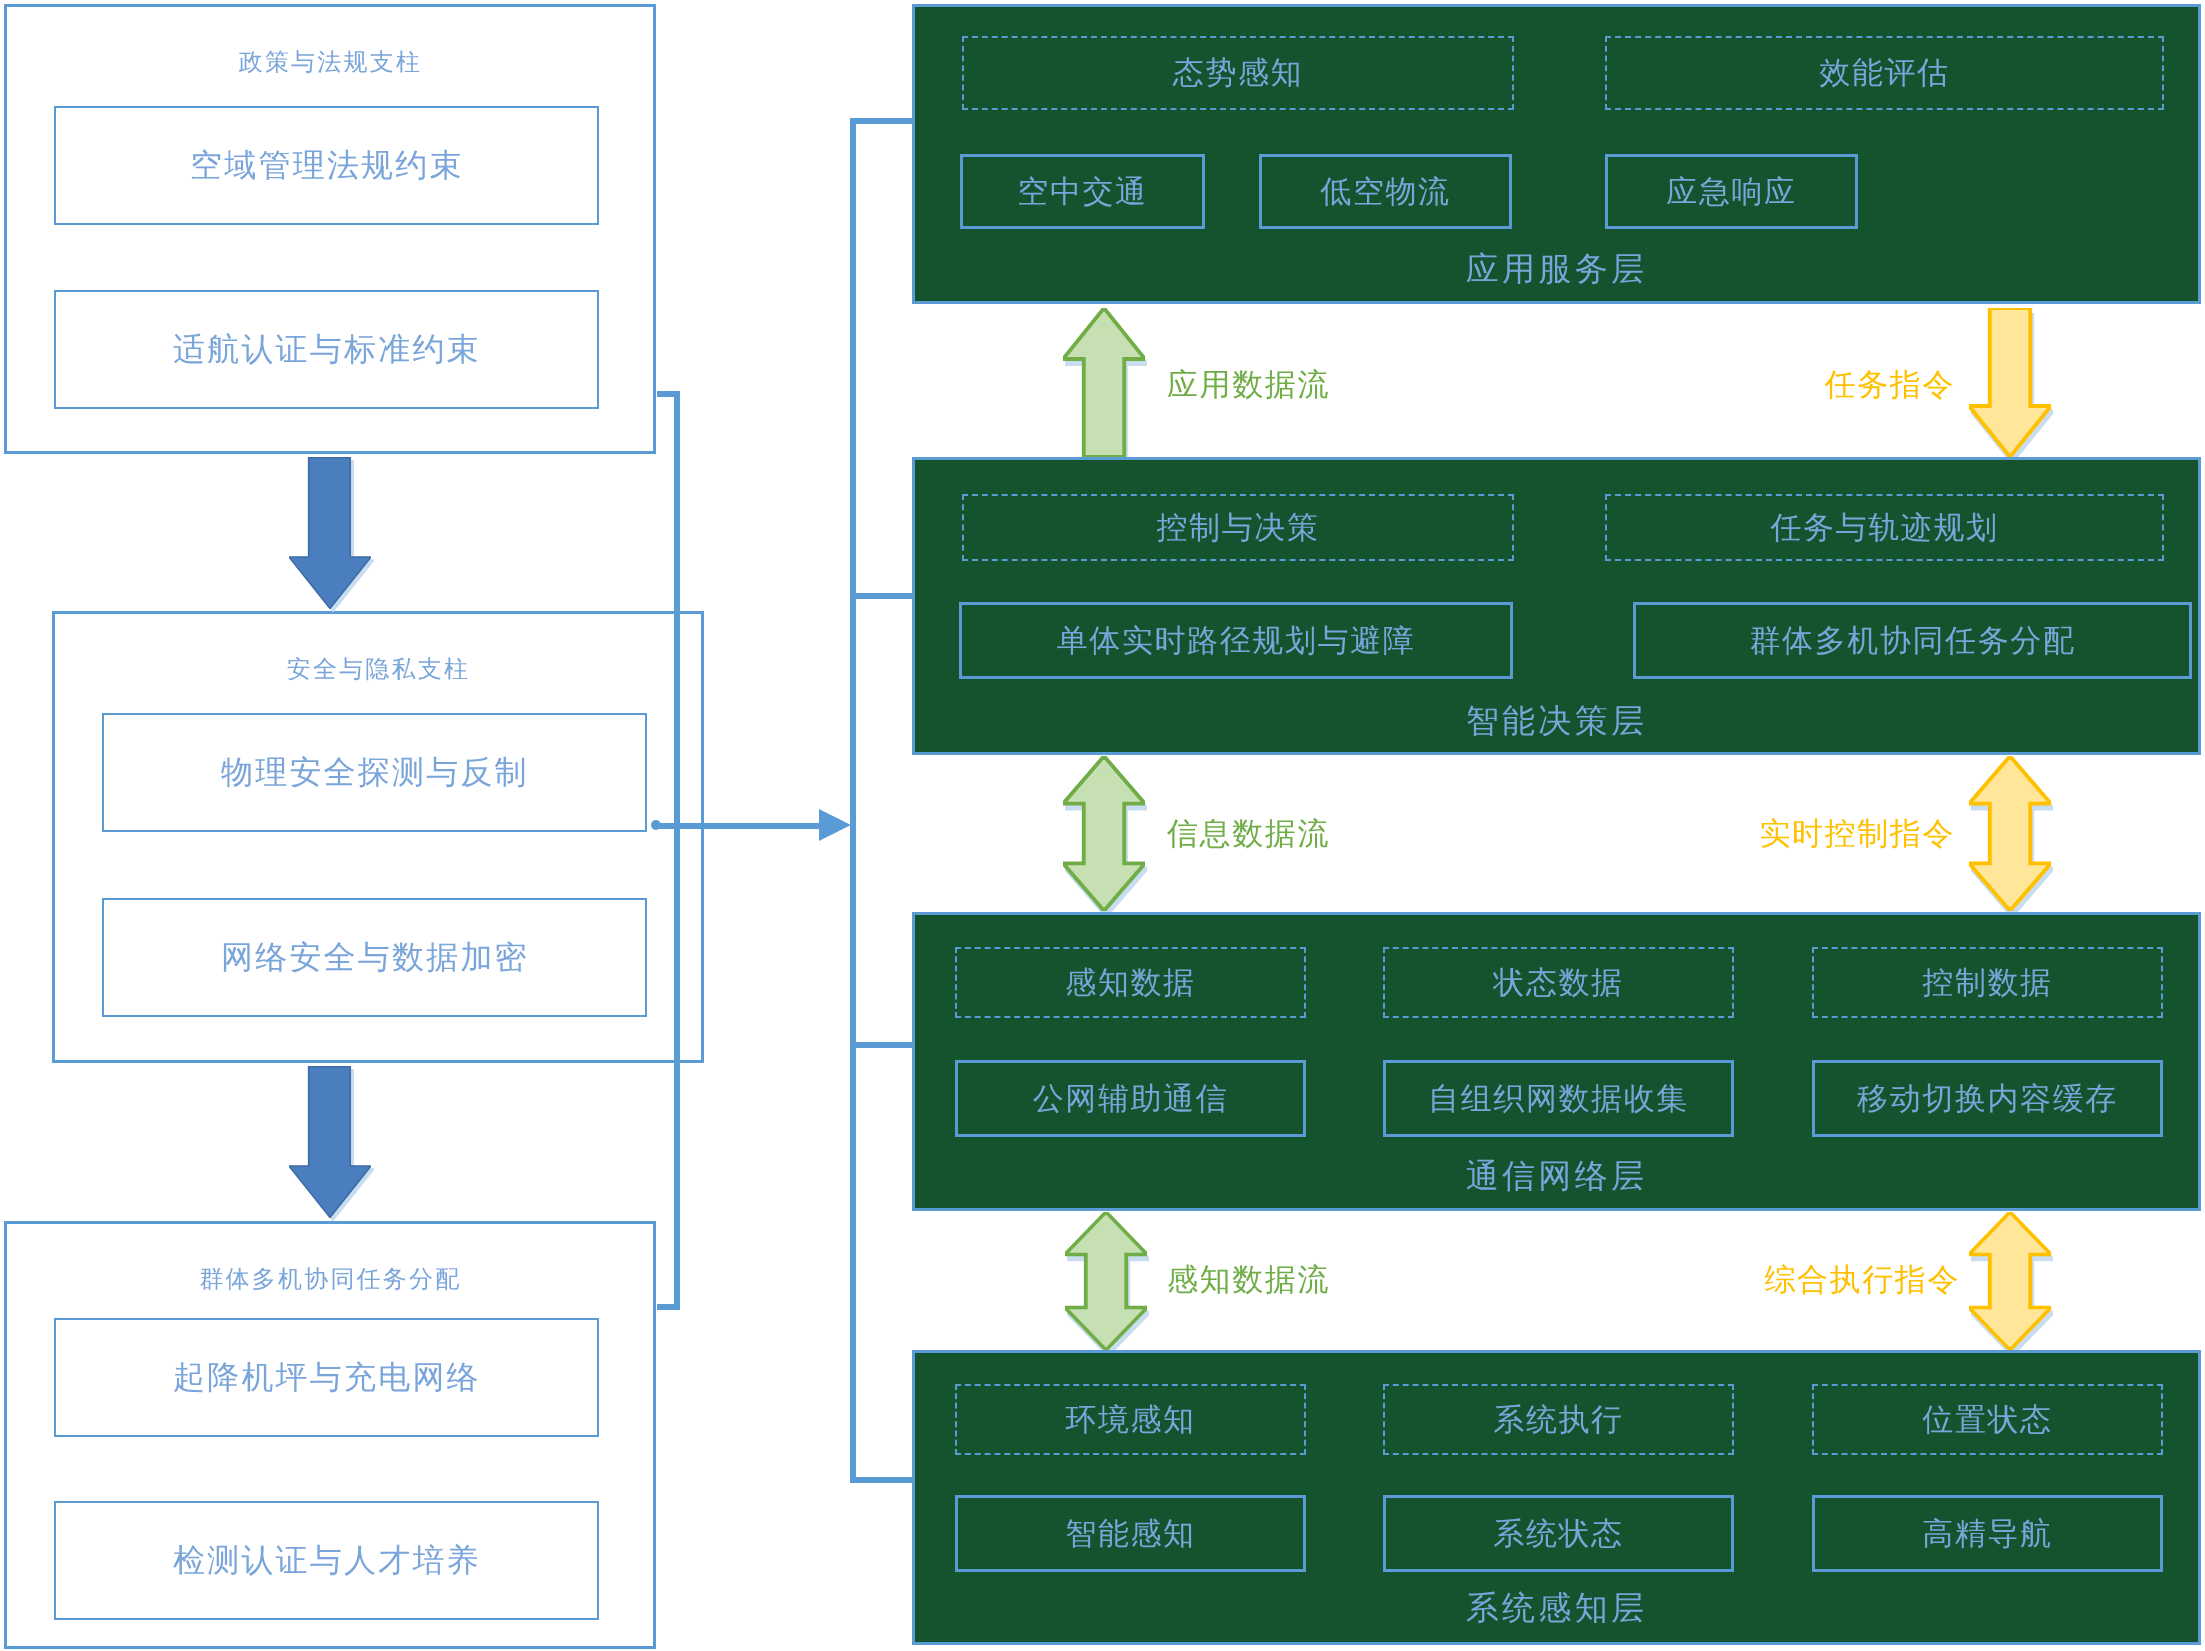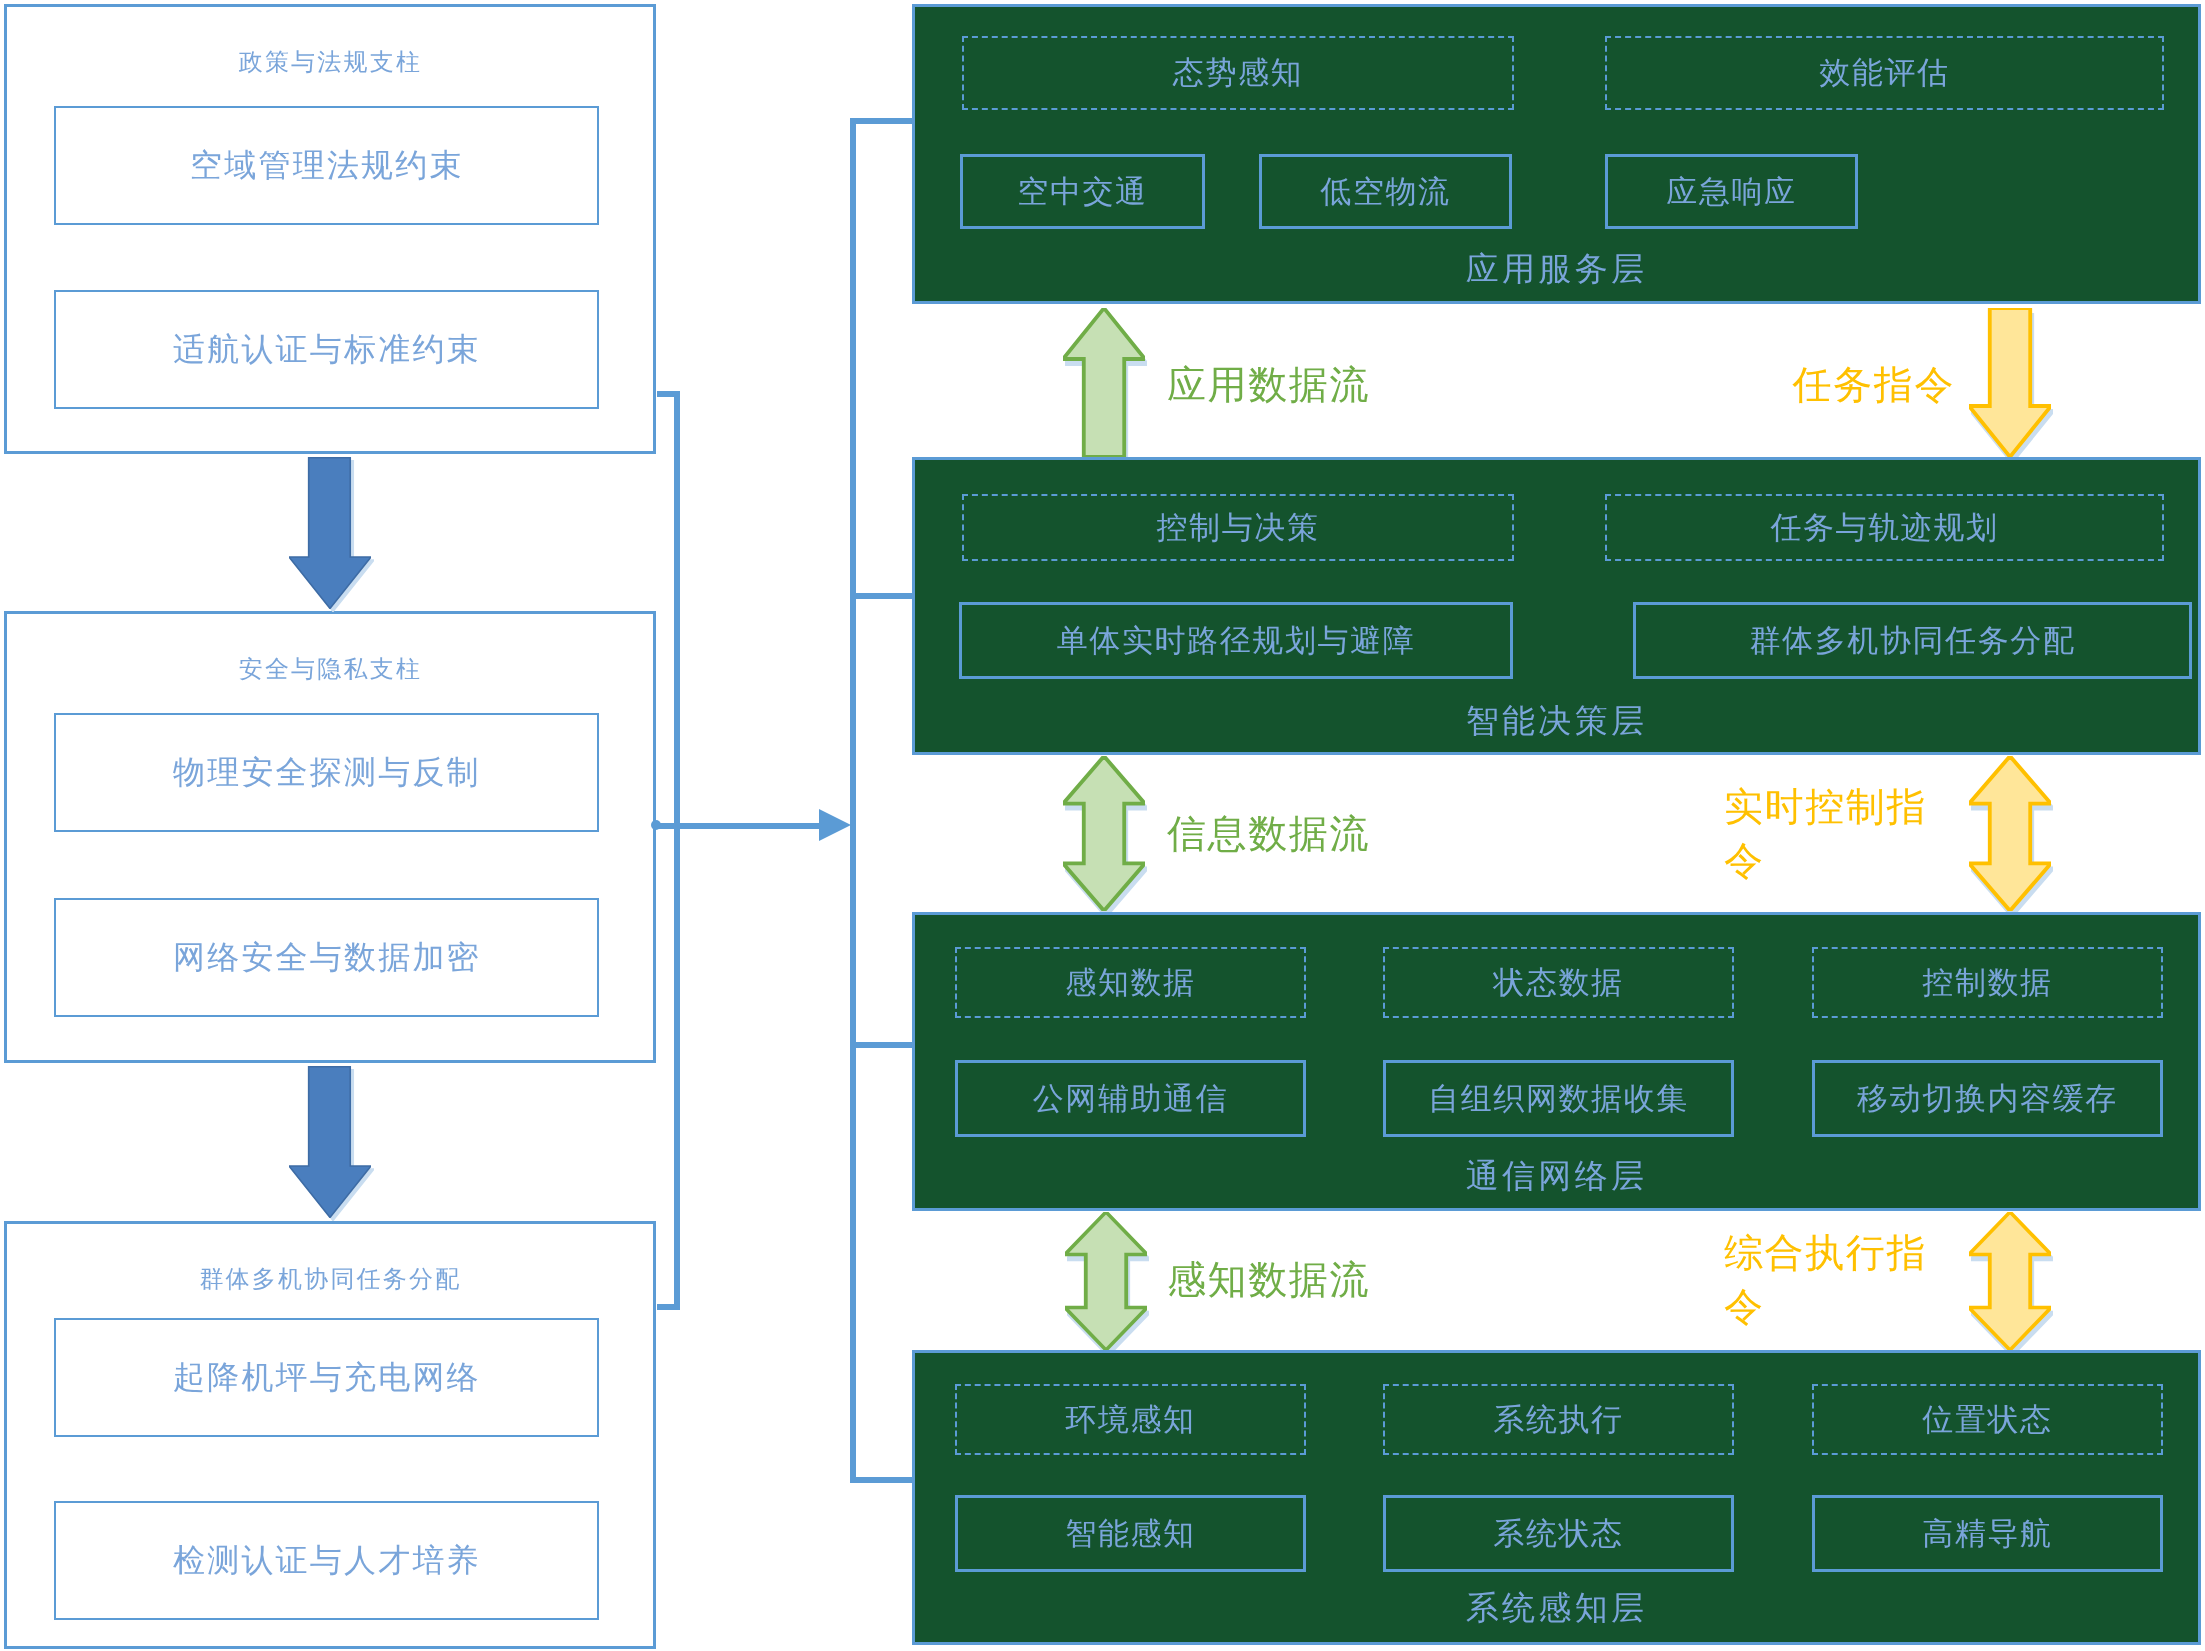--- a/index.html
+++ b/index.html
@@ -22,36 +22,36 @@
   
   .cline{position:absolute;background:#5B9BD5;}
   .cdot{position:absolute;width:10px;height:10px;border-radius:50%;background:#5B9BD5;}
   .ahead{position:absolute;width:0;height:0;border-top:16.5px solid transparent;border-bottom:16.5px solid transparent;
          border-left:32px solid #5B9BD5;}
   
   .arr{position:absolute;}
   .flow-green{filter:drop-shadow(2.7px 5.5px 0 #C9DDF0);}
   .flow-yellow{filter:drop-shadow(2.7px 5.5px 0 #C9DDF0);}
   .flow-blue{filter:drop-shadow(3.8px 3.8px 0 #C9DDF0);}
-  .f-label{position:absolute;height:40px;display:flex;align-items:center;font-size:39px;letter-spacing:1.6px;}
+  .f-label{position:absolute;height:40px;display:flex;align-items:center;font-size:31px;letter-spacing:1.6px;}
   .f-green{color:#70AD47;}
   .f-yellow{color:#FFC000;justify-content:flex-end;}
 </style>
 </head>
 <body>
 
 <div class="canvas">
 
   <div class="pillar" style="top:4.4px;height:450px;">
     <div class="p-title">政策与法规支柱</div>
     <div class="p-item" style="top:99px;">空域管理法规约束</div>
     <div class="p-item" style="top:283px;">适航认证与标准约束</div>
   </div>
 
-  <div class="pillar" style="top:611px;height:452px;">
+  <div class="pillar" style="top:611px;height:452px;margin-left:48px;">
     <div class="p-title">安全与隐私支柱</div>
     <div class="p-item" style="top:99px;">物理安全探测与反制</div>
     <div class="p-item" style="top:284px;">网络安全与数据加密</div>
   </div>
 
   <div class="pillar" style="top:1221px;height:428px;">
     <div class="p-title">群体多机协同任务分配</div>
     <div class="p-item" style="top:94px;">起降机坪与充电网络</div>
     <div class="p-item" style="top:277px;">检测认证与人才培养</div>
   </div>

